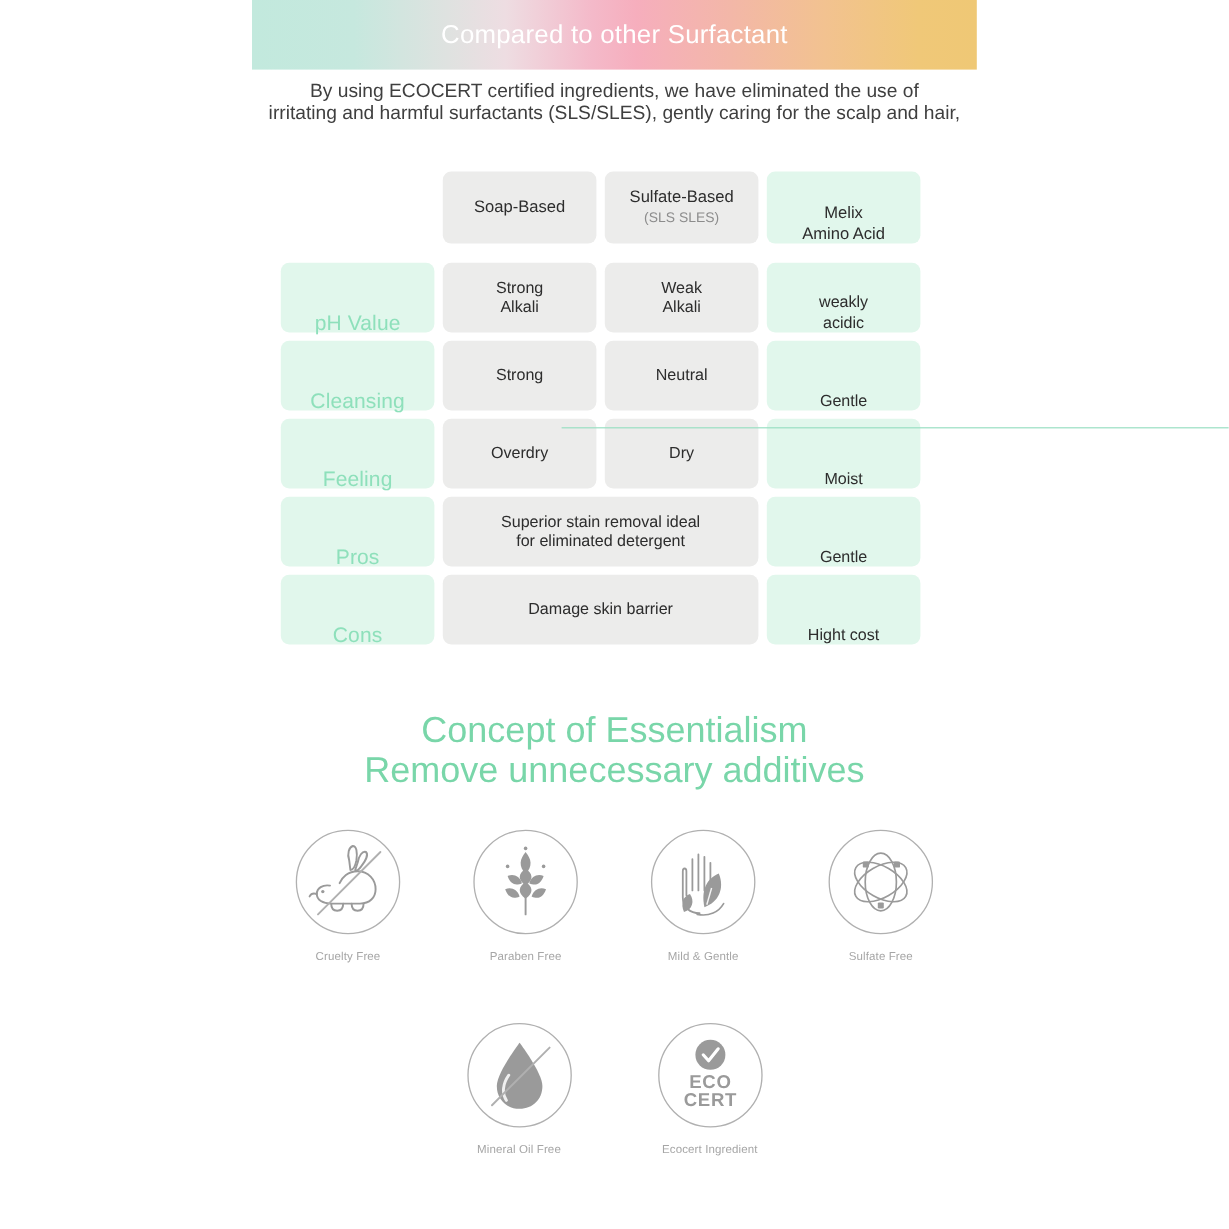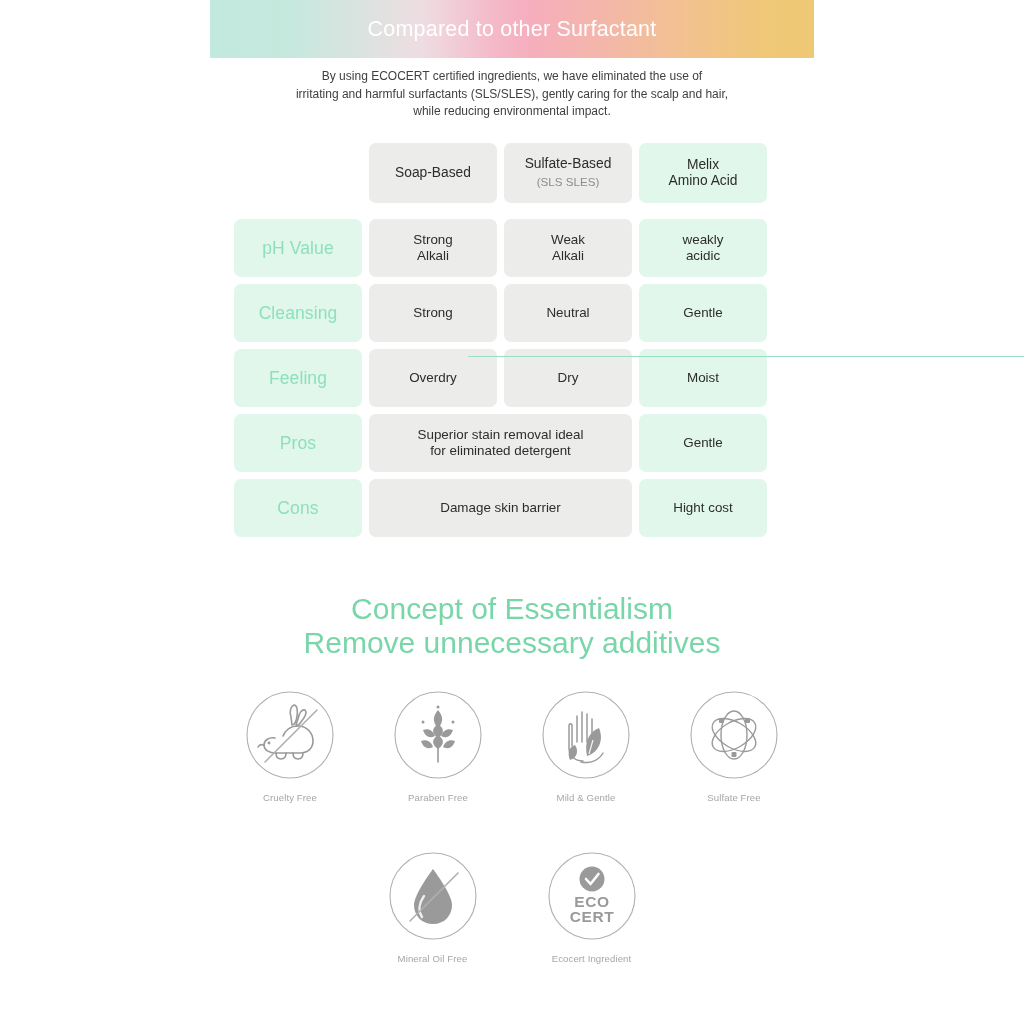--- a/index.html
+++ b/index.html
@@ -45,21 +45,21 @@
     font-weight: 400;
   }
 
   
   .intro {
     position: absolute;
     left: 210px;
     top: 68px;
     width: 604px;
     text-align: center;
-    font-size: 12px;
+    font-size: 16px;
     line-height: 17.5px;
     color: #3f3f3f;
   }
   .intro .line { display: block; }
 
   
   .table {
     position: absolute;
     left: 234px;
     top: 143px;
@@ -85,21 +85,21 @@
   }
 
   .col-label { width: 128px; flex: 0 0 128px; }
   .col-a     { width: 128px; flex: 0 0 128px; }
   .col-b     { width: 128px; flex: 0 0 128px; }
   .col-c     { width: 128px; flex: 0 0 128px; }
   .col-span2 { width: 263px; flex: 0 0 263px; }
 
   .cell.empty { background: transparent; }
   .cell.gray  { background: #ececeb; }
-  .cell.mint  { background: #e1f7ec; }
+  .cell.mint  { background: #e1f7ec; align-items: flex-end; }
 
   .cell.head  { height: 60px; font-size: 13.8px; }
   .cell.body  { height: 58px; }
 
   .label-text {
     color: #8ee0bb;
     font-size: 17.5px;
     letter-spacing: 0.1px;
   }
   .sub {
@@ -166,21 +166,20 @@
 </head>
 <body>
 
 <div class="banner">
   <div class="banner-title">Compared to other Surfactant</div>
 </div>
 
 <div class="intro">
   <span class="line">By using ECOCERT certified ingredients, we have eliminated the use of</span>
   <span class="line">irritating and harmful surfactants (SLS/SLES), gently caring for the scalp and hair,</span>
-  <span class="line">while reducing environmental impact.</span>
 </div>
 
 <div class="table">
 
   <div class="trow head">
     <div class="cell head empty col-label"></div>
     <div class="cell head gray col-a">
       <span>Soap-Based</span>
     </div>
     <div class="cell head gray col-b">

